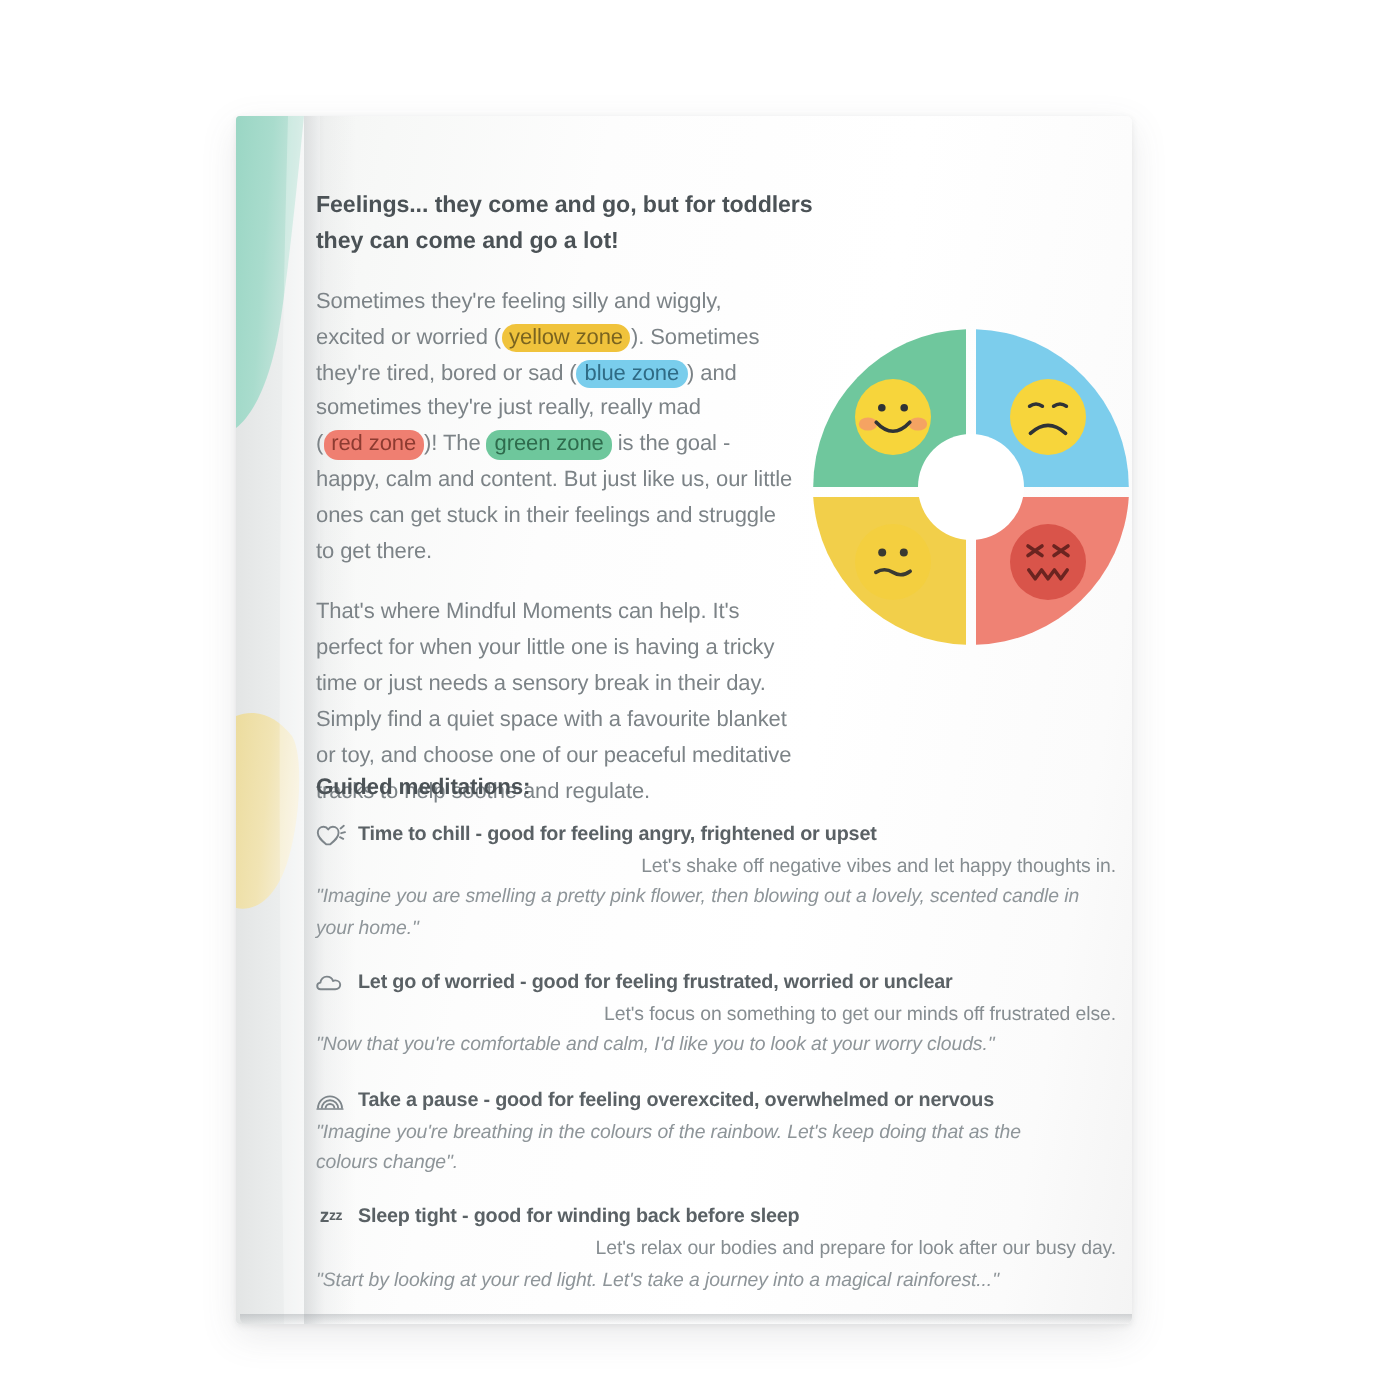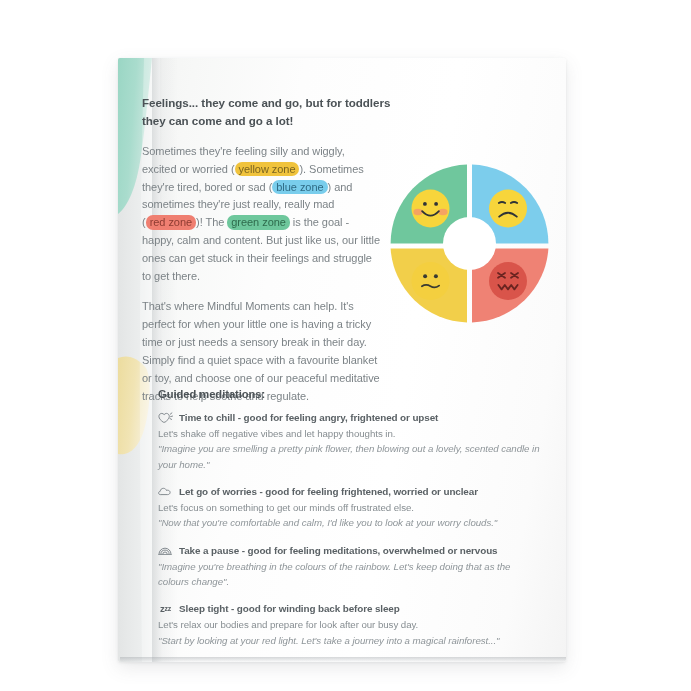--- a/index.html
+++ b/index.html
@@ -63,21 +63,21 @@
     top: 0;
     width: 26px;
     height: 604px;
     background: linear-gradient(90deg, rgba(180,184,186,0.40) 0%, rgba(205,208,210,0.18) 40%, rgba(255,255,255,0) 100%);
     pointer-events: none;
   }
 
   
   #content {
     position: absolute;
-    left: 24px;
+    left: 40px;
     top: 36px;
     width: 392px;
     height: 560px;
   }
 
   .headline {
     font-size: 11.6px;
     font-weight: bold;
     color: #4b5256;
     line-height: 1.55;
@@ -149,20 +149,21 @@
     width: 15px;
     height: 13px;
     flex: none;
   }
   .med-sub {
     font-size: 9.7px;
     color: #868d91;
     line-height: 1.58;
     margin: 0 0 0 0;
     letter-spacing: -0.05px;
+    text-align: right;
   }
   .med-quote {
     font-size: 9.7px;
     color: #8e9599;
     font-style: italic;
     line-height: 1.58;
     margin: 0;
     letter-spacing: -0.05px;
     max-width: 385px;
   }
@@ -290,37 +291,37 @@
         <p class="med-quote">"Imagine you are smelling a pretty pink flower, then blowing out a lovely, scented candle in your home."</p>
       </div>
 
       <div class="med-item">
         <div class="med-head">
           <span class="med-icon">
             <svg width="15" height="13" viewBox="0 0 15 13" xmlns="http://www.w3.org/2000/svg">
               <path d="M2.3,9.6 C1.2,9.6 0.6,8.8 0.6,8.0 C0.6,7.1 1.3,6.4 2.2,6.3 C2.3,4.6 3.7,3.3 5.4,3.3 C6.9,3.3 8.1,4.2 8.5,5.5 C8.8,5.3 9.2,5.2 9.6,5.2 C11.0,5.2 12.1,6.2 12.1,7.4 C12.1,8.7 11.0,9.6 9.6,9.6 Z" fill="none" stroke="#7d858a" stroke-width="0.95" stroke-linejoin="round"></path>
             </svg>
           </span>
-          <span>Let go of worries - good for feeling frightened, worried or unclear</span>
+          <span>Let go of worried - good for feeling frustrated, worried or unclear</span>
         </div>
         <p class="med-sub">Let's focus on something to get our minds off frustrated else.</p>
         <p class="med-quote">"Now that you're comfortable and calm, I'd like you to look at your worry clouds."</p>
       </div>
 
       <div class="med-item">
         <div class="med-head">
           <span class="med-icon">
             <svg width="15" height="13" viewBox="0 0 15 13" xmlns="http://www.w3.org/2000/svg">
               <path d="M1.0,10.2 A6.0,6.0 0 0,1 13.0,10.2" fill="none" stroke="#7d858a" stroke-width="0.95"></path>
               <path d="M2.9,10.2 A4.1,4.1 0 0,1 11.1,10.2" fill="none" stroke="#7d858a" stroke-width="0.95"></path>
               <path d="M4.8,10.2 A2.2,2.2 0 0,1 9.2,10.2" fill="none" stroke="#7d858a" stroke-width="0.95"></path>
               <path d="M0.6,10.5 L13.4,10.5" stroke="#7d858a" stroke-width="0.85" stroke-linecap="round"></path>
             </svg>
           </span>
-          <span>Take a pause - good for feeling meditations, overwhelmed or nervous</span>
+          <span>Take a pause - good for feeling overexcited, overwhelmed or nervous</span>
         </div>
         <p class="med-quote">"Imagine you're breathing in the colours of the rainbow. Let's keep doing that as the colours change".</p>
       </div>
 
       <div class="med-item">
         <div class="med-head">
           <span class="med-icon zzz">
               <span>z</span>
               <sup>zz</sup>
             </span>

